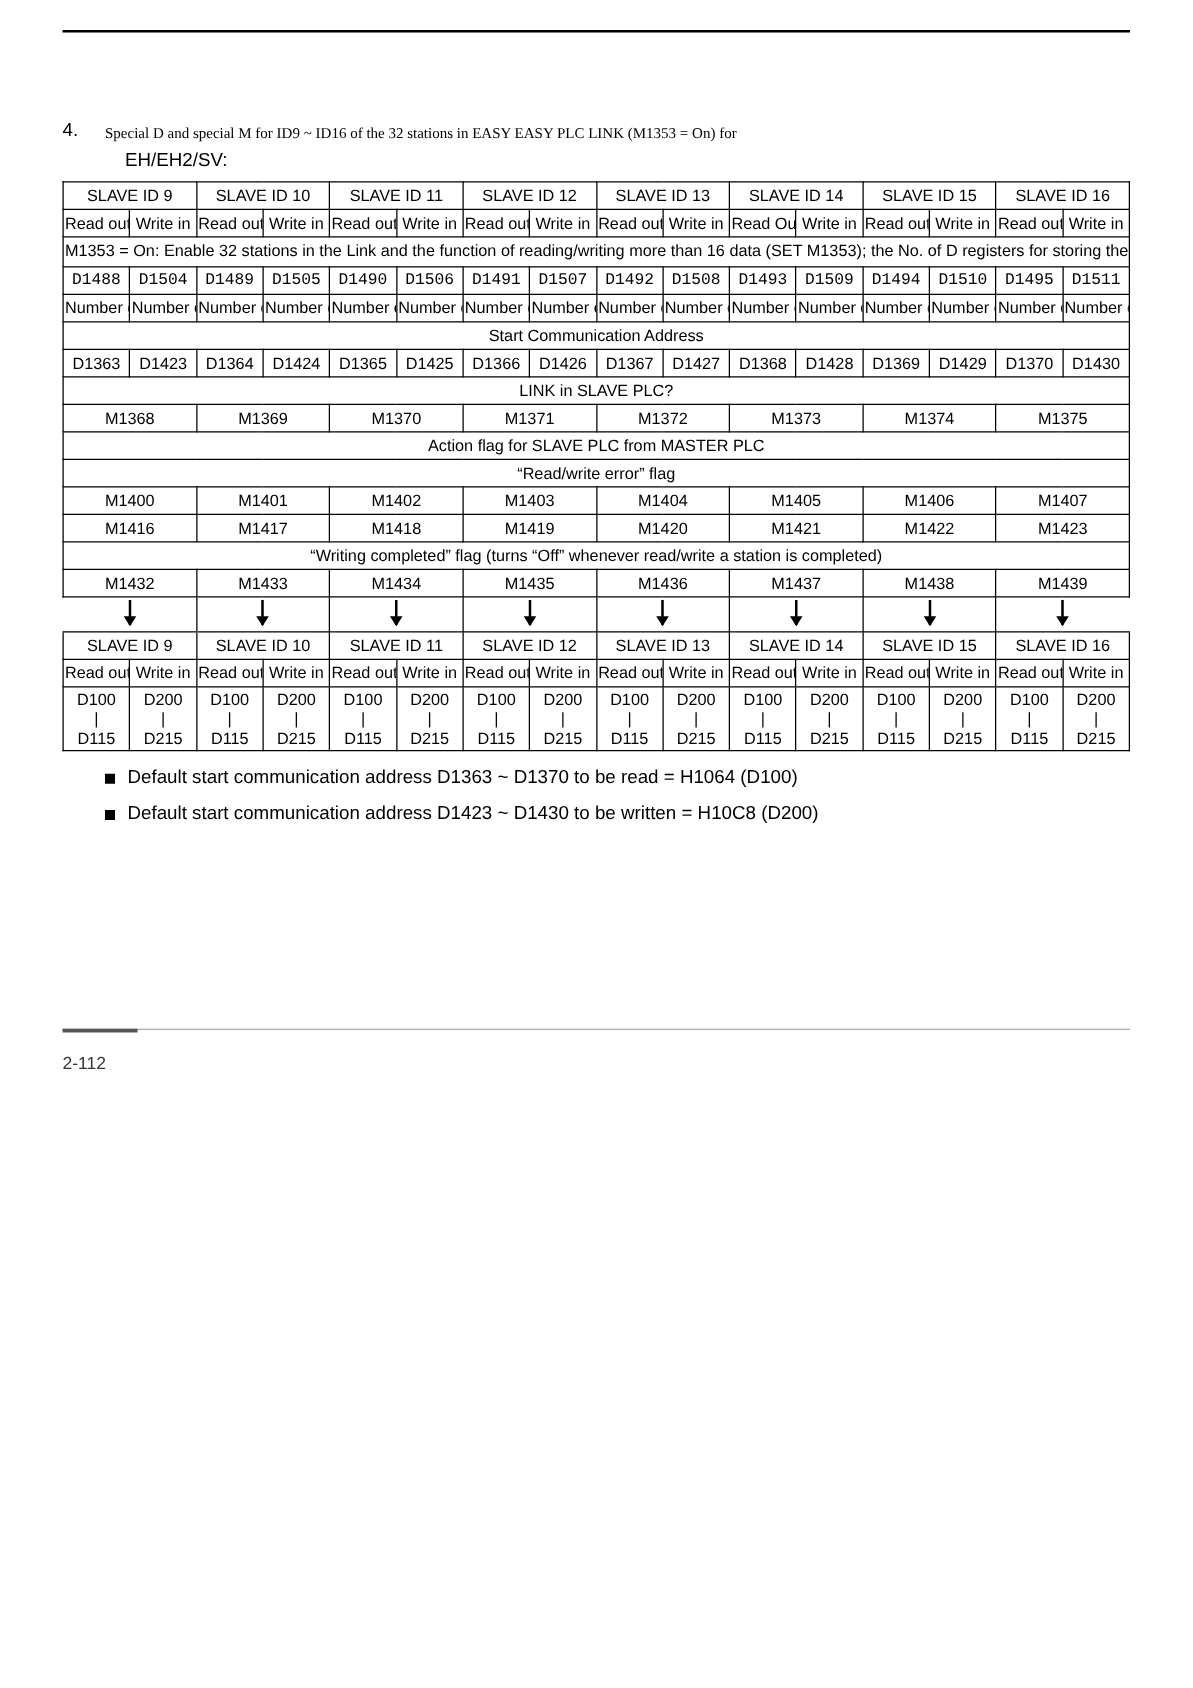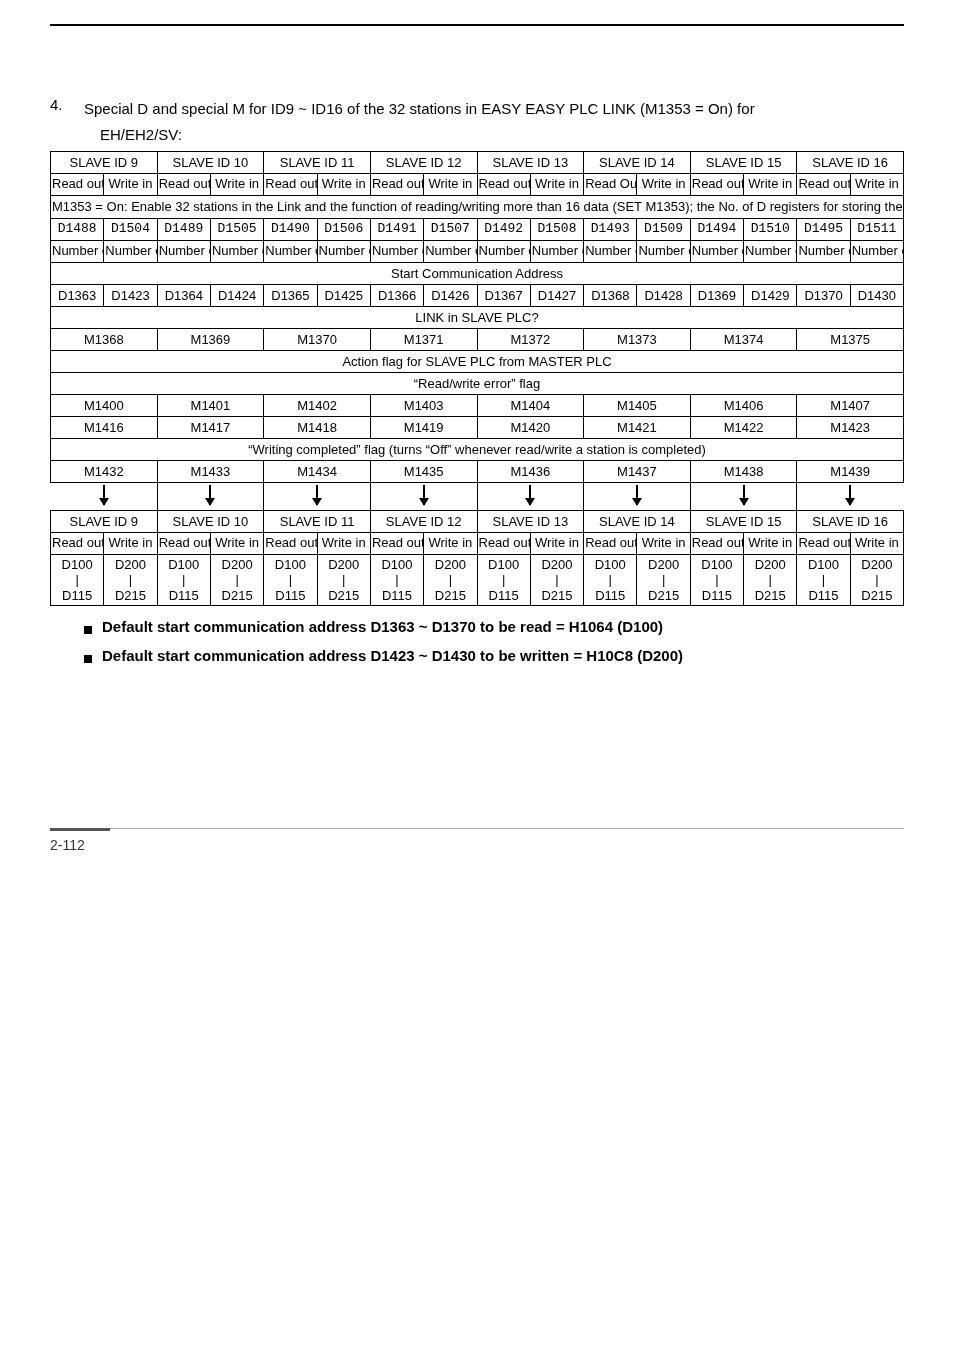--- a/index.html
+++ b/index.html
@@ -22,22 +22,23 @@
     display: flex;
     align-items: flex-start;
     margin-bottom: 4px;
   }
   .heading-num {
     width: 34px;
     flex: none;
     font-size: 15px;
   }
   .heading-text {
-    font-size: 15px;
+    font-size: 12px;
     line-height: 1.7;
+    font-family: Liberation Serif, serif;
   }
   .indent-text {
     margin-left: 50px;
     font-size: 15px;
     margin-bottom: 8px;
   }
   table.main {
     border-collapse: collapse;
     width: 100%;
     font-size: 13px;
@@ -75,34 +76,33 @@
     content: "";
     position: absolute;
     bottom: -1px;
     left: -4px;
     border-left: 5px solid transparent;
     border-right: 5px solid transparent;
     border-top: 8px solid #000;
   }
   .bullet-row {
     display: flex;
-    align-items: center;
+    align-items: flex-start;
     margin: 12px 0 4px 34px;
     font-size: 15px;
-    font-weight: bold;
   }
   .bullet {
     width: 8px; height: 8px; background: #000;
     margin-top: 6px; margin-right: 10px; flex: none;
   }
   .footer {
     position: relative;
     margin: 120px 50px 30px 50px;
     border-top: 1px solid #aaa;
-    padding-top: 8px;
+    padding-top: 18px;
   }
   .footer-bar {
     position: absolute;
     top: -1px; left: 0;
     width: 60px;
     border-top: 3px solid #555;
   }
   .page-num {
     font-size: 14px;
     color: #333;

